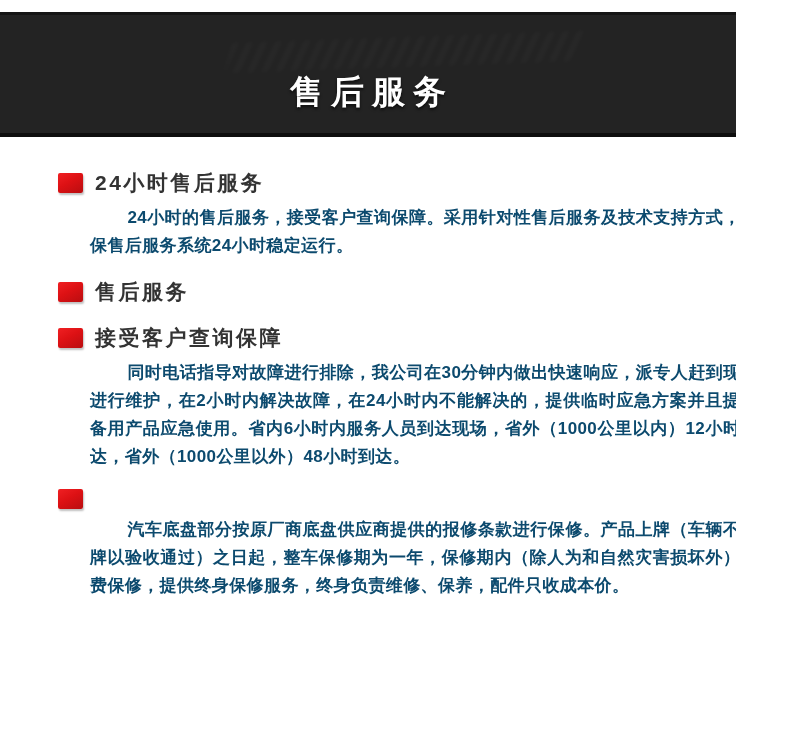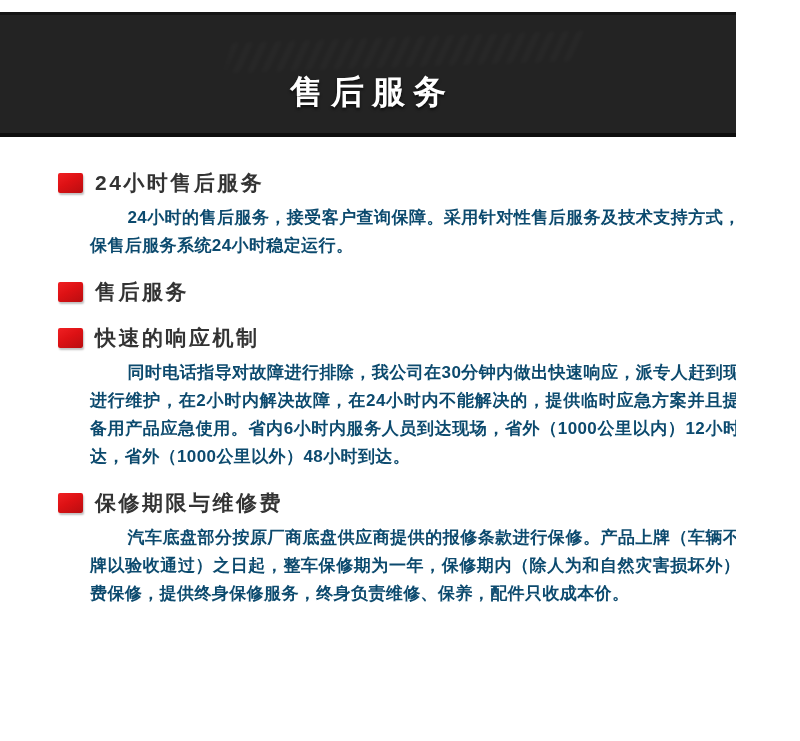--- a/index.html
+++ b/index.html
@@ -115,27 +115,26 @@
     <section class="section">
       <div class="sec-head">
         <span class="bullet"></span>
         <h2>售后服务</h2>
       </div>
     </section>
 
     <section class="section">
       <div class="sec-head">
         <span class="bullet"></span>
-        <h2>快速的响应机制</h2>
+        <h2>接受客户查询保障</h2>
       </div>
       <p>同时电话指导对故障进行排除，我公司在30分钟内做出快速响应，派专人赶到现场进行维护，在2小时内解决故障，在24小时内不能解决的，提供临时应急方案并且提供备用产品应急使用。省内6小时内服务人员到达现场，省外（1000公里以内）12小时到达，省外（1000公里以外）48小时到达。</p>
     </section>
 
     <section class="section">
       <div class="sec-head">
         <span class="bullet"></span>
-        <h2>保修期限与维修费</h2>
       </div>
       <p>汽车底盘部分按原厂商底盘供应商提供的报修条款进行保修。产品上牌（车辆不上牌以验收通过）之日起，整车保修期为一年，保修期内（除人为和自然灾害损坏外）免费保修，提供终身保修服务，终身负责维修、保养，配件只收成本价。</p>
     </section>
 
   </main>
 </div>
 
 </body></html>

